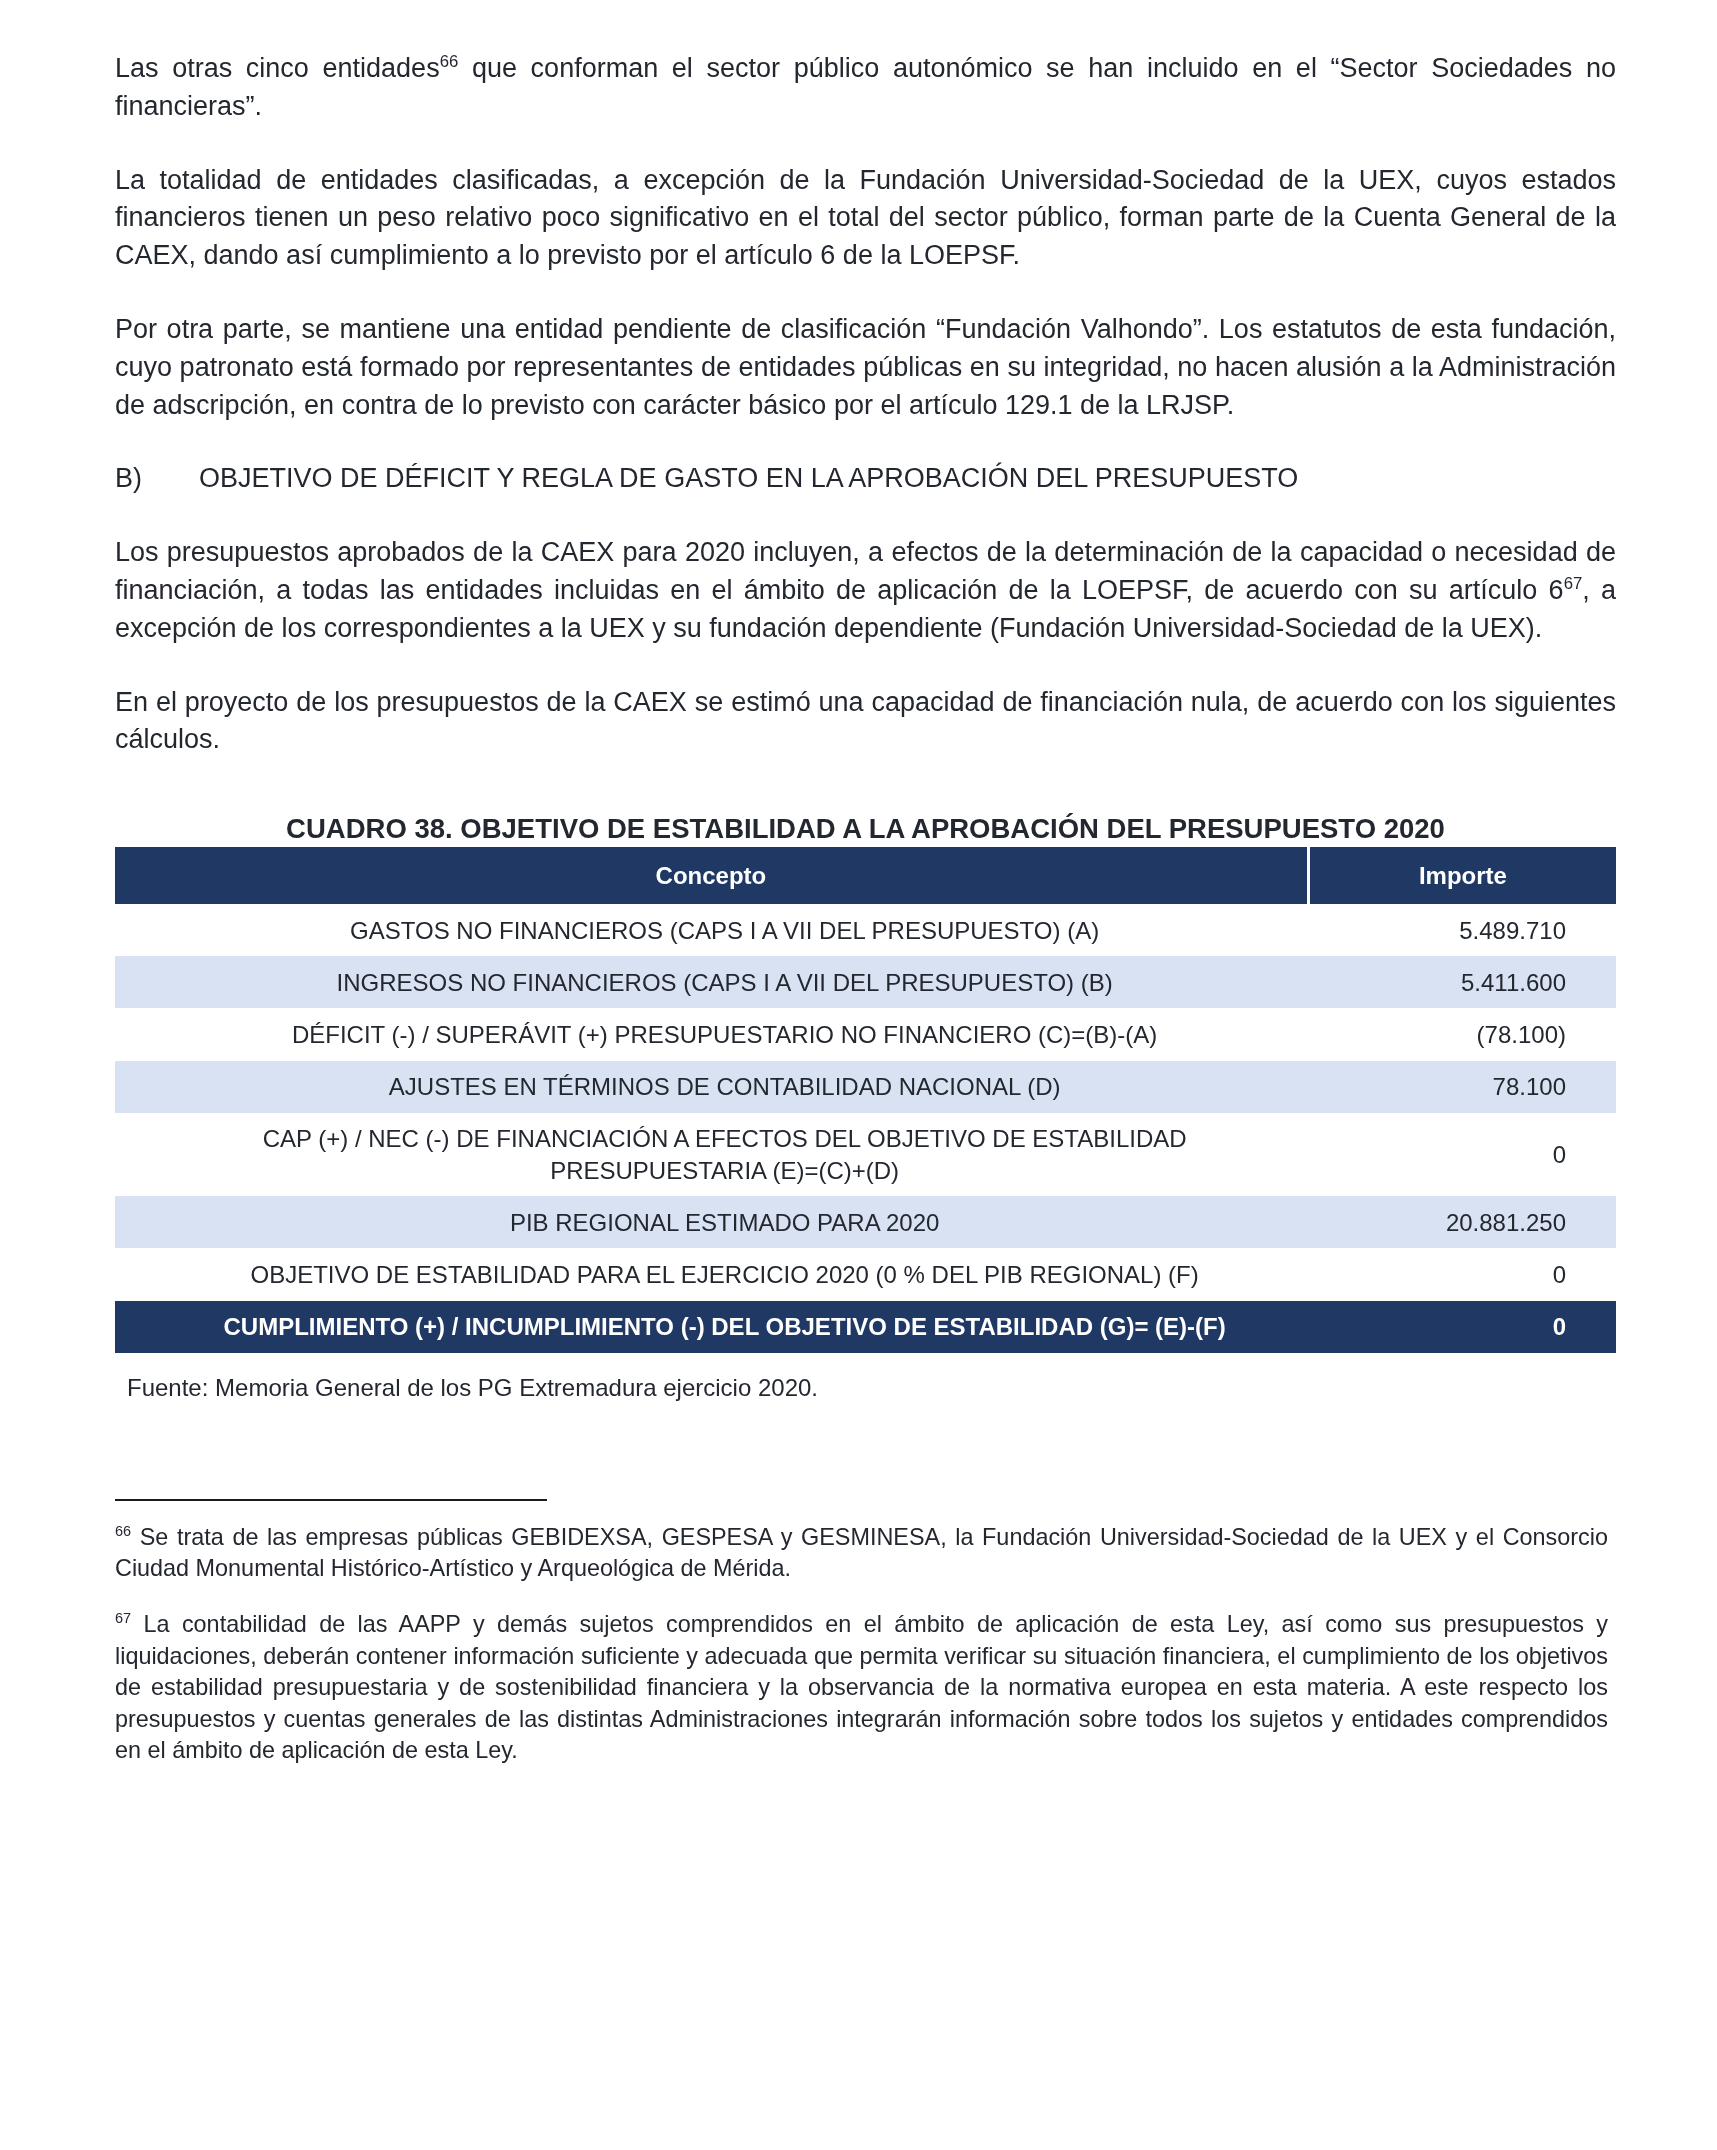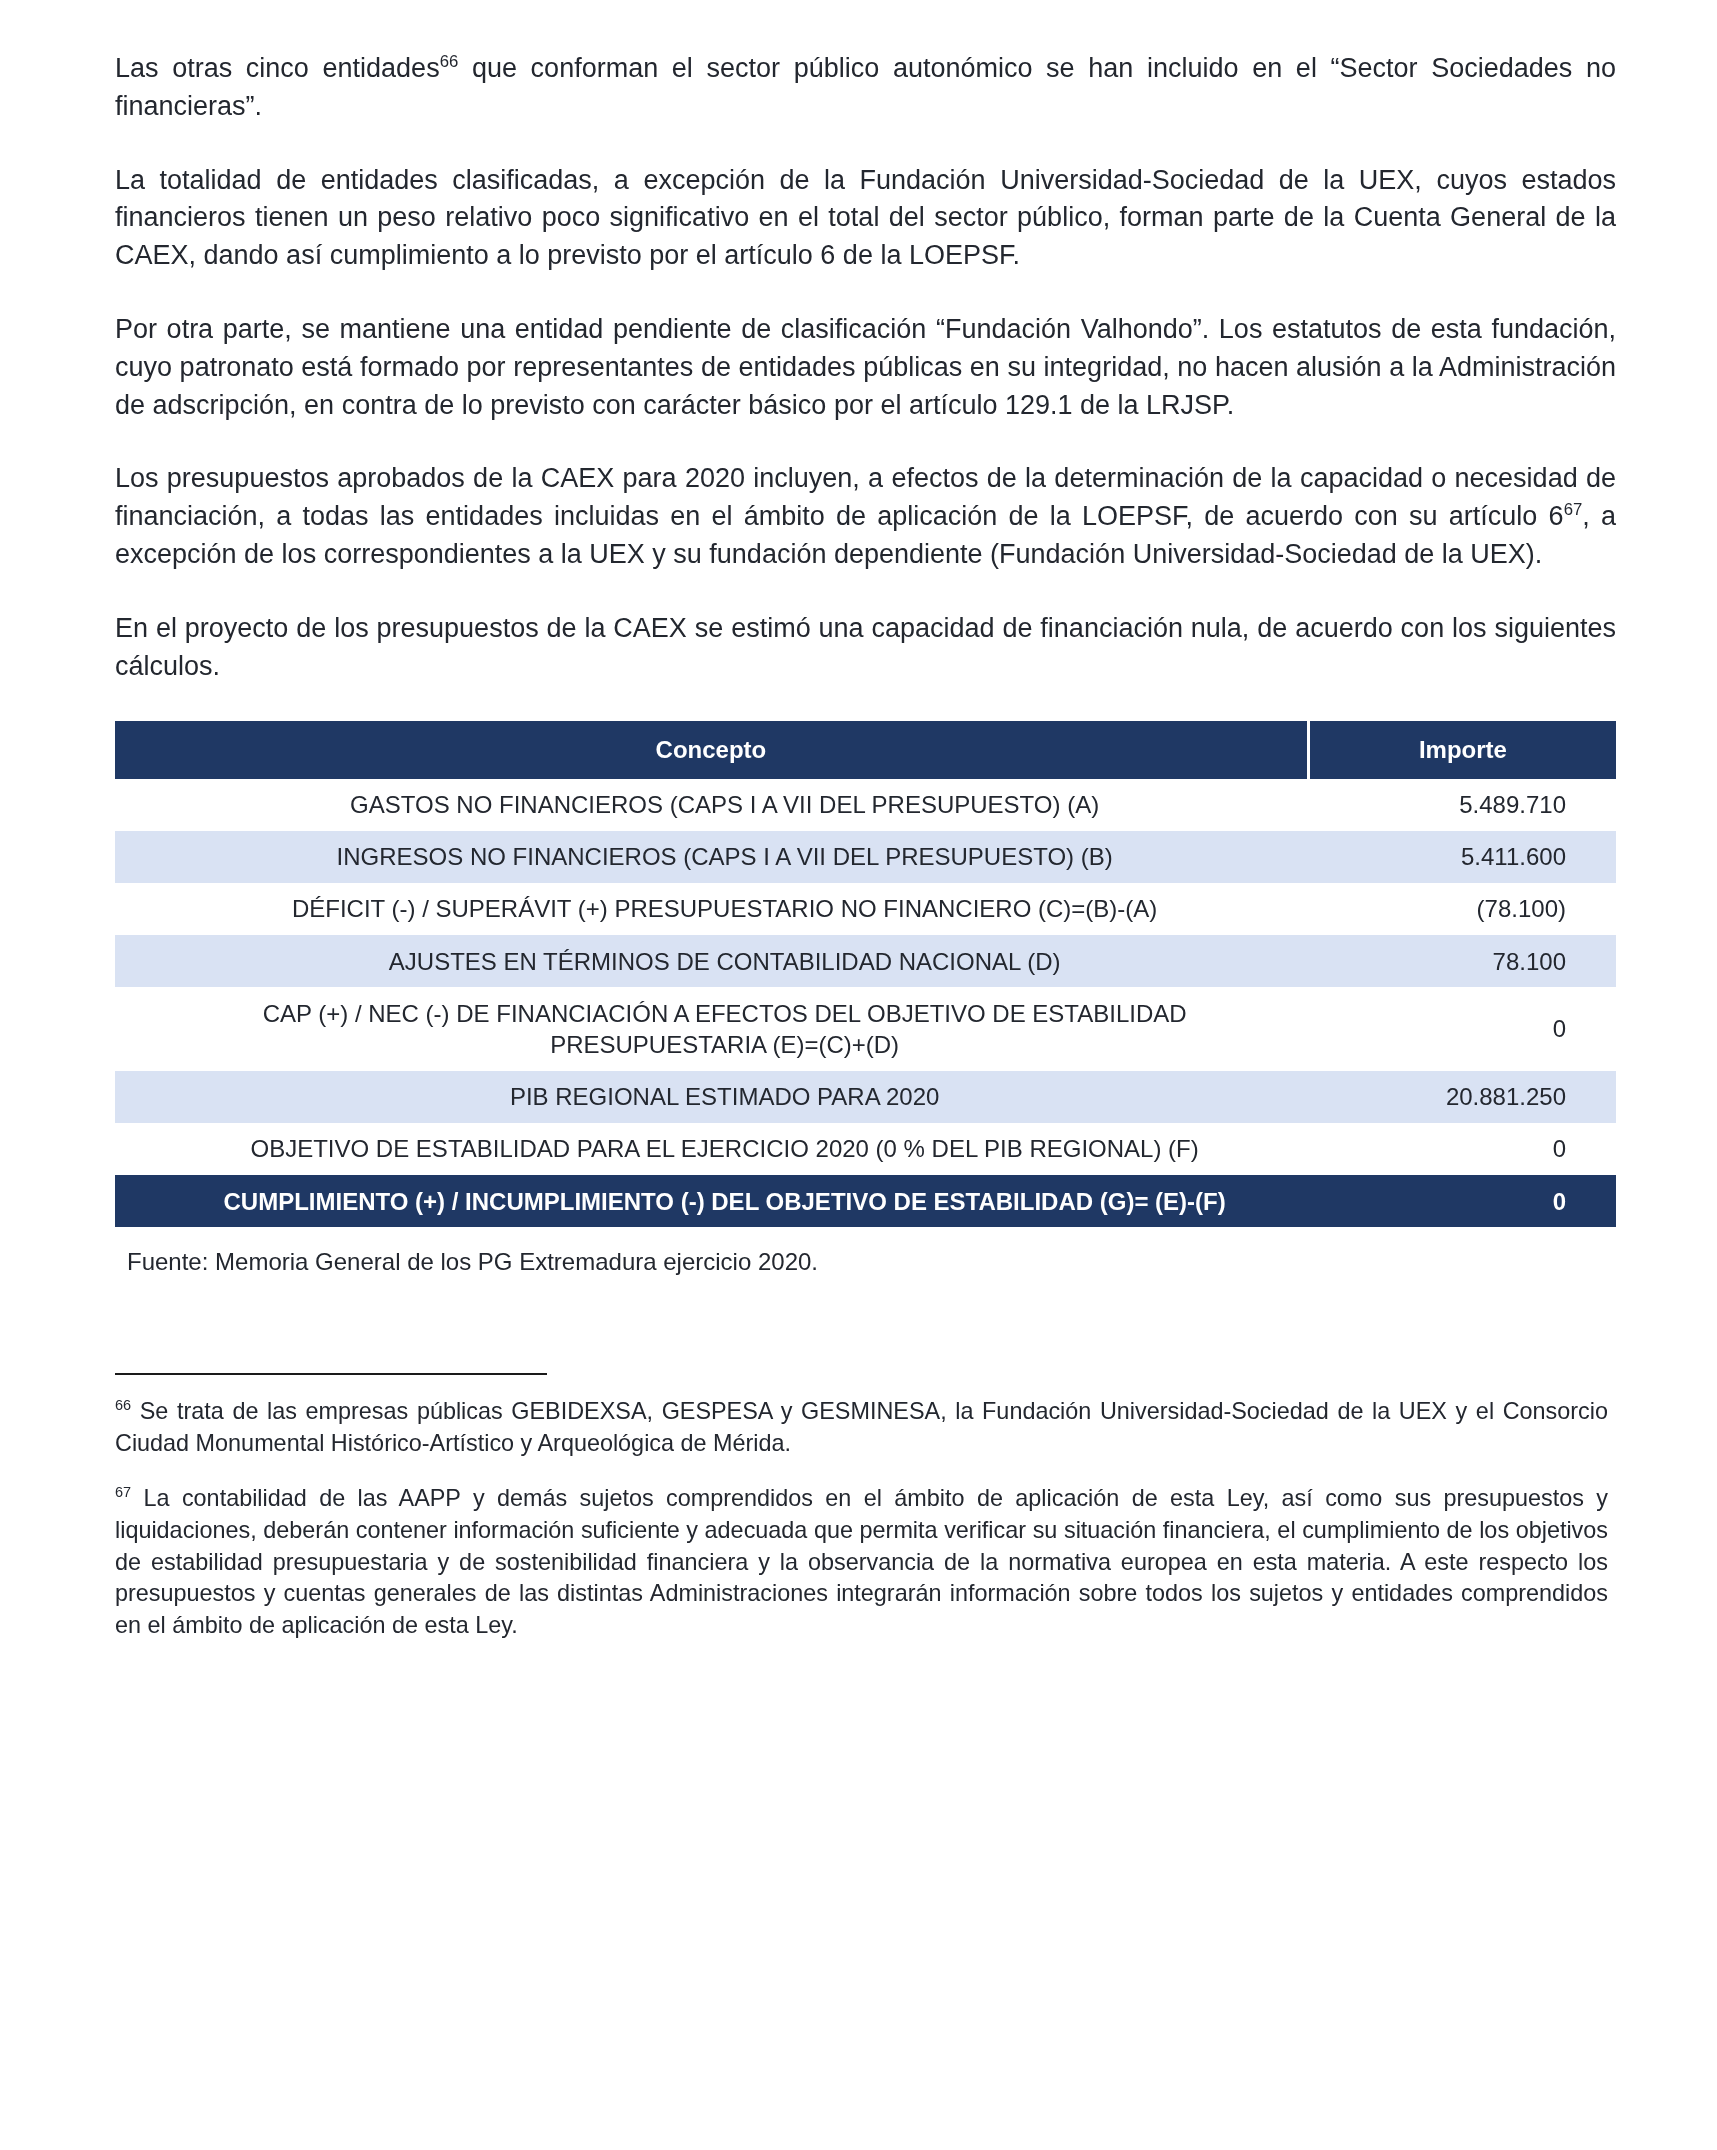--- a/index.html
+++ b/index.html
@@ -112,25 +112,29 @@
 <body>
 
 <div class="page">
 
   <p class="body-text"><span>Las otras cinco entidades</span><sup>66</sup><span> que conforman el sector público autonómico se han incluido en el “Sector Sociedades no financieras”.</span></p>
 
   <p class="body-text">La totalidad de entidades clasificadas, a excepción de la Fundación Universidad-Sociedad de la UEX, cuyos estados financieros tienen un peso relativo poco significativo en el total del sector público, forman parte de la Cuenta General de la CAEX, dando así cumplimiento a lo previsto por el artículo 6 de la LOEPSF.</p>
 
   <p class="body-text">Por otra parte, se mantiene una entidad pendiente de clasificación “Fundación Valhondo”. Los estatutos de esta fundación, cuyo patronato está formado por representantes de entidades públicas en su integridad, no hacen alusión a la Administración de adscripción, en contra de lo previsto con carácter básico por el artículo 129.1 de la LRJSP.</p>
 
+  <div class="heading-b">
+    <span class="heading-label">B)</span><span class="heading-text">OBJETIVO DE DÉFICIT Y REGLA DE GASTO EN LA APROBACIÓN DEL PRESUPUESTO</span>
+  </div>
 
   <p class="body-text"><span>Los presupuestos aprobados de la CAEX para 2020 incluyen, a efectos de la determinación de la capacidad o necesidad de financiación, a todas las entidades incluidas en el ámbito de aplicación de la LOEPSF, de acuerdo con su artículo 6</span><sup>67</sup><span>, a excepción de los correspondientes a la UEX y su fundación dependiente (Fundación Universidad-Sociedad de la UEX).</span></p>
 
   <p class="body-text">En el proyecto de los presupuestos de la CAEX se estimó una capacidad de financiación nula, de acuerdo con los siguientes cálculos.</p>
 
+  <h2 class="table-title">CUADRO 38. OBJETIVO DE ESTABILIDAD A LA APROBACIÓN DEL PRESUPUESTO 2020</h2>
 
   <table class="cuadro">
     <colgroup>
       <col class="col-concepto">
       <col class="col-importe">
     </colgroup>
     <thead>
       <tr>
         <th class="th-cell th-concepto">Concepto</th>
         <th class="th-cell th-importe">Importe</th>

